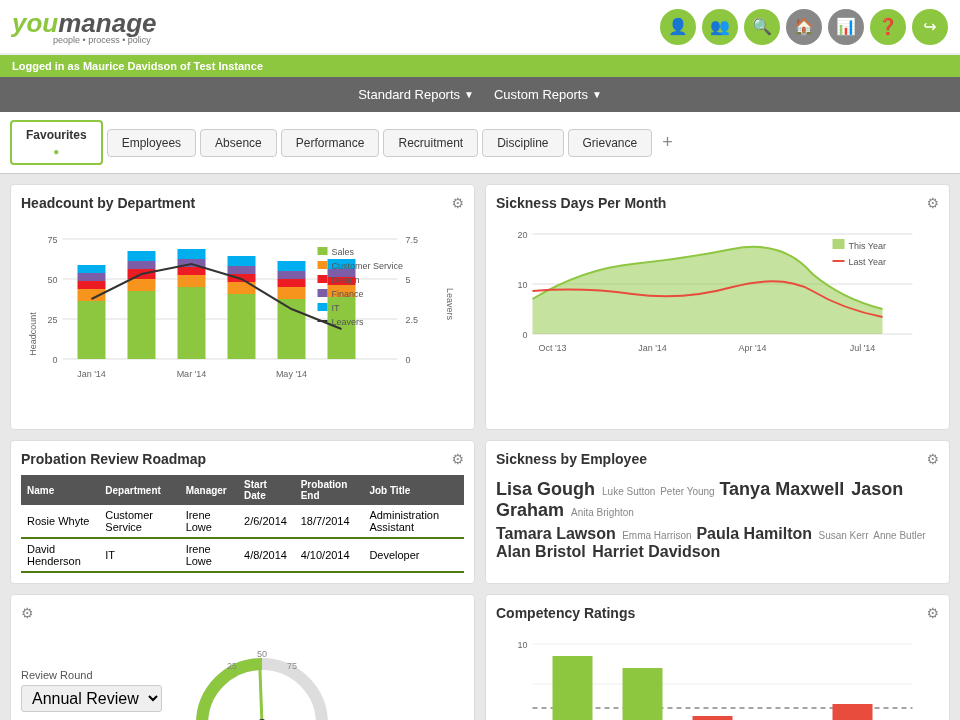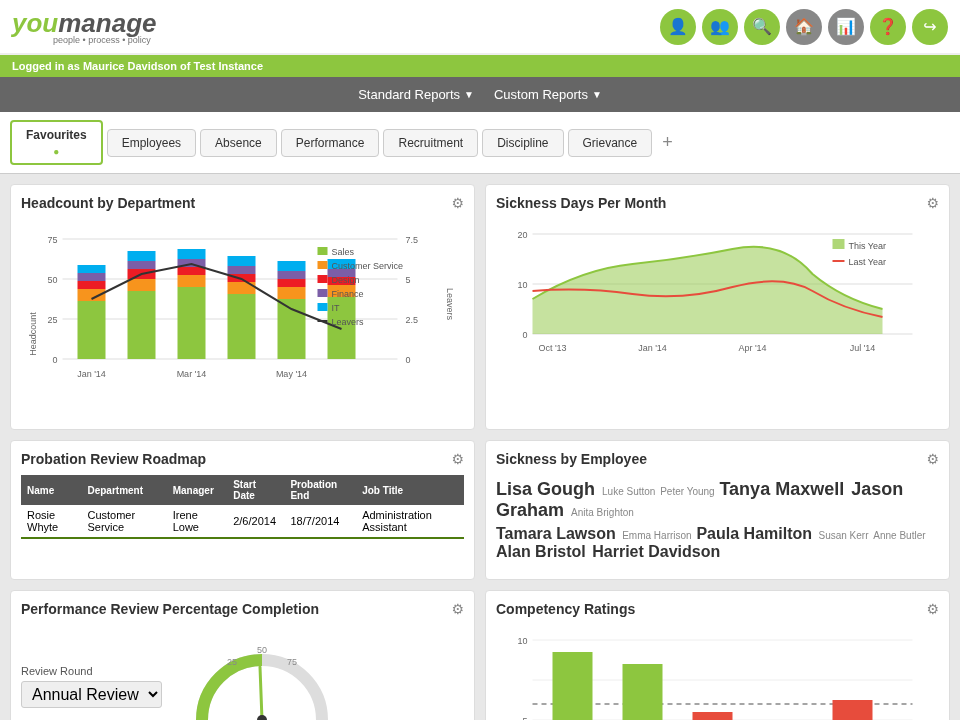--- a/index.html
+++ b/index.html
@@ -253,38 +253,45 @@
       </thead>
       <tbody id="probation-tbody">
       <tr>
             <td>Rosie Whyte</td>
             <td>Customer Service</td>
             <td>Irene Lowe</td>
             <td>2/6/2014</td>
             <td>18/7/2014</td>
             <td>Administration Assistant</td>
           </tr>
+          <tr>
+            <td>David Henderson</td>
+            <td>IT</td>
+            <td>Irene Lowe</td>
+            <td>4/8/2014</td>
+            <td>4/10/2014</td>
+            <td>Developer</td>
+          </tr>
         </tbody>
     </table>
   </div>
 
   <div class="widget">
     <div class="widget-header">
       <span class="widget-title">Sickness by Employee</span>
       <span class="widget-gear">⚙</span>
     </div>
     <div class="sick-employees">
       <div class="sick-row" id="sick-row-1"><span style="font-size: 18px; font-weight: bold; color: rgb(51, 51, 51); margin-right: 2px;">Lisa Gough </span><span style="font-size: 10px; color: rgb(136, 136, 136); margin-right: 2px;">Luke Sutton </span><span style="font-size: 10px; color: rgb(136, 136, 136); margin-right: 2px;">Peter Young </span><span style="font-size: 18px; font-weight: bold; color: rgb(51, 51, 51); margin-right: 2px;">Tanya Maxwell </span><span style="font-size: 18px; font-weight: bold; color: rgb(51, 51, 51); margin-right: 2px;">Jason Graham </span><span style="font-size: 10px; color: rgb(136, 136, 136); margin-right: 2px;">Anita Brighton </span></div>
       <div class="sick-row" id="sick-row-2"><span style="font-size: 16px; font-weight: bold; color: rgb(51, 51, 51); margin-right: 2px;">Tamara Lawson </span><span style="font-size: 10px; color: rgb(136, 136, 136); margin-right: 2px;">Emma Harrison </span><span style="font-size: 16px; font-weight: bold; color: rgb(51, 51, 51); margin-right: 2px;">Paula Hamilton </span><span style="font-size: 10px; color: rgb(136, 136, 136); margin-right: 2px;">Susan Kerr </span><span style="font-size: 10px; color: rgb(136, 136, 136); margin-right: 2px;">Anne Butler </span><span style="font-size: 16px; font-weight: bold; color: rgb(51, 51, 51); margin-right: 2px;">Alan Bristol </span><span style="font-size: 16px; font-weight: bold; color: rgb(51, 51, 51); margin-right: 2px;">Harriet Davidson </span></div>
     </div>
   </div>
 
   <div class="widget">
     <div class="widget-header">
-      <span class="widget-title">Performance Review Percentage Completion</span>
       <span class="widget-gear">⚙</span>
     </div>
     <div class="gauge-area">
       <div>
         <div style="font-size:11px; color:#555;">Review Round</div>
         <select class="review-select">
           <option>Annual Review</option>
         </select>
       </div>
       <div>

